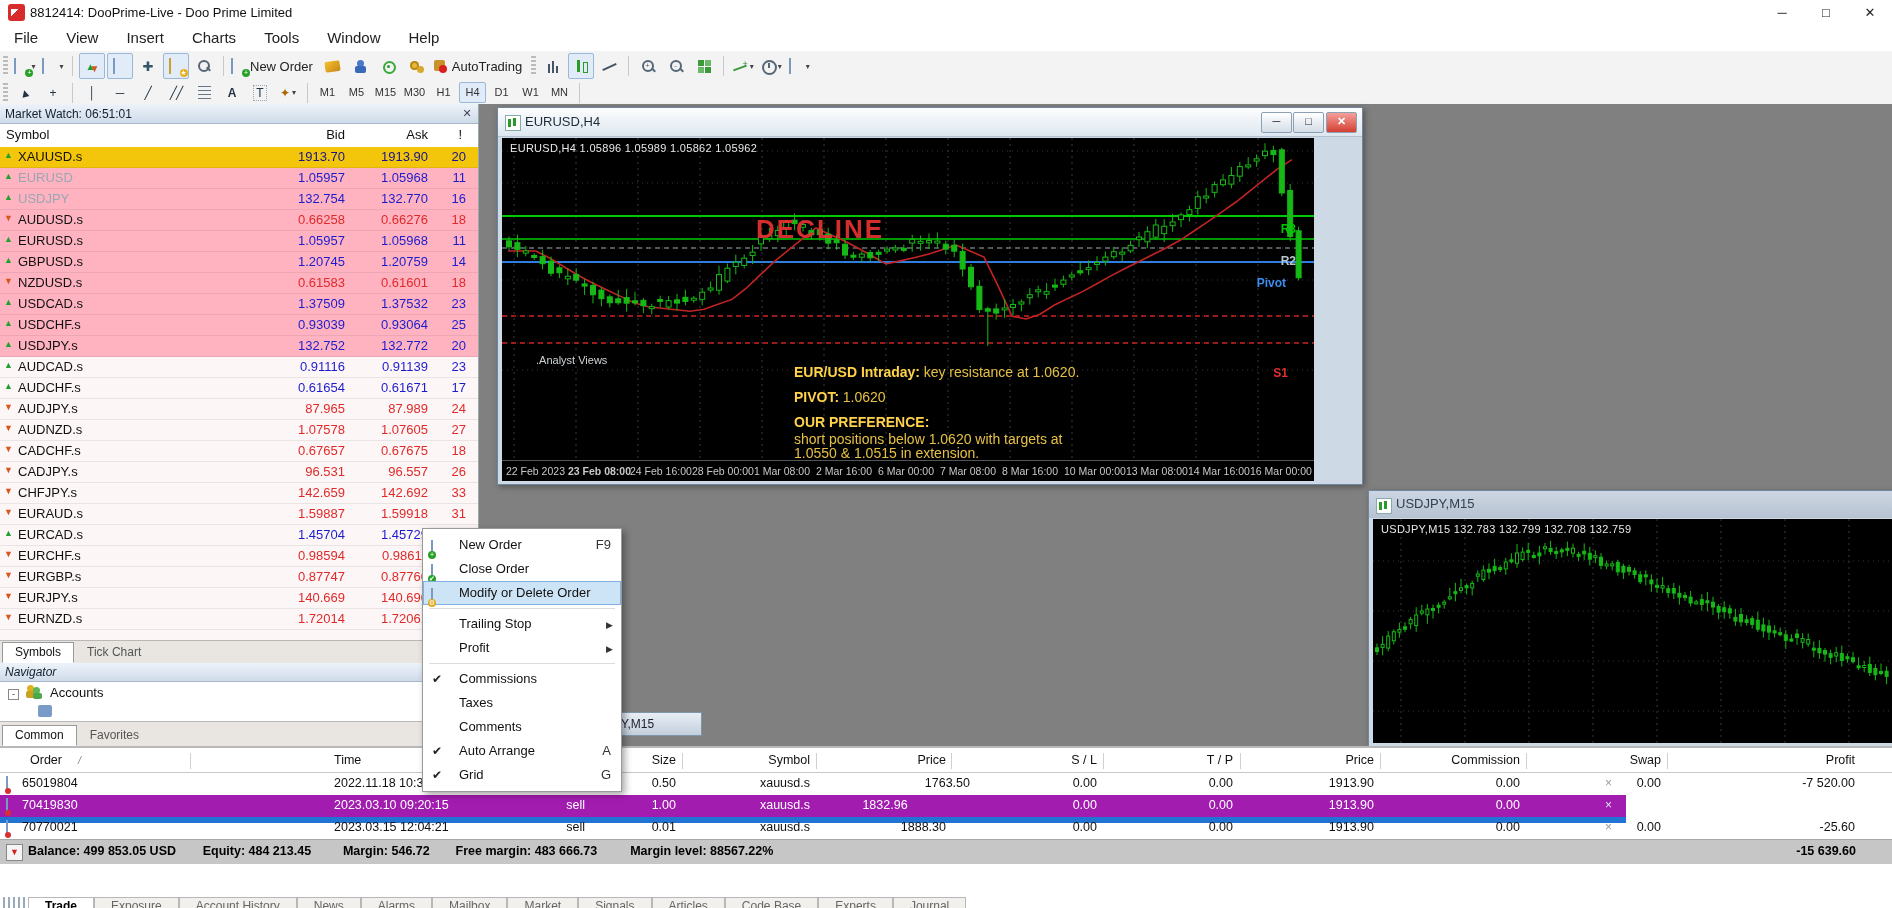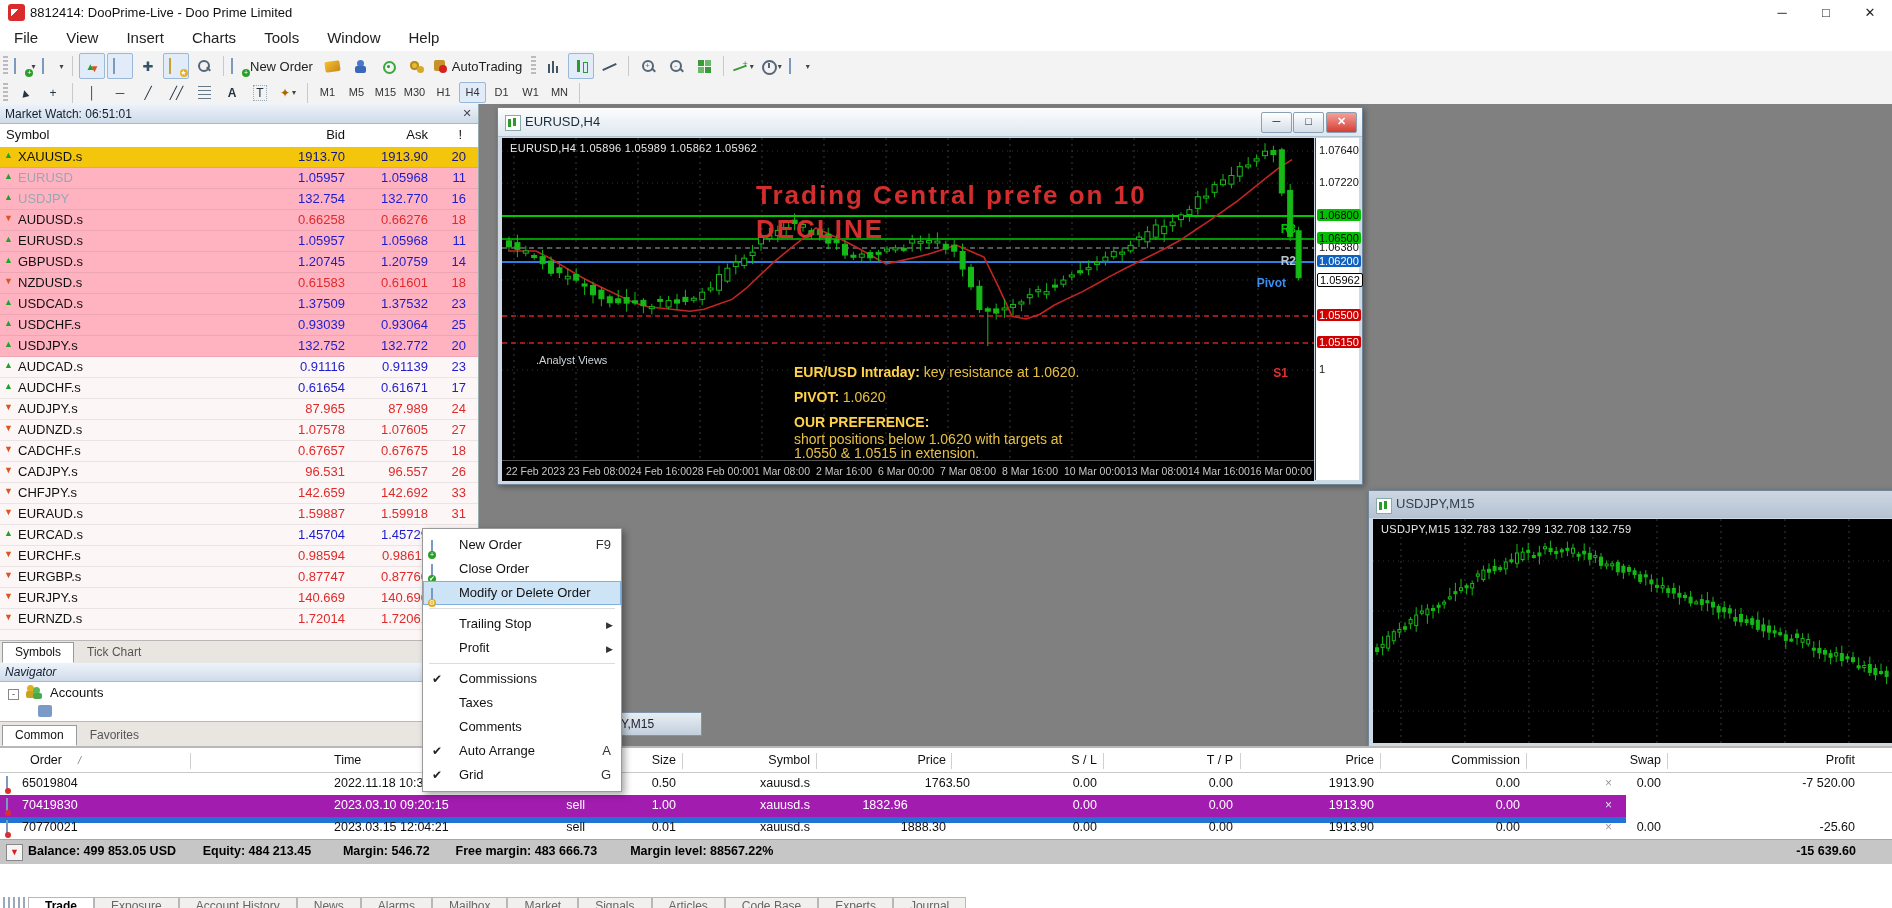--- a/index.html
+++ b/index.html
@@ -750,48 +750,35 @@
           <line x1="771.4000000000012" y1="7.6912113612271185" x2="771.4000000000012" y2="24.33415127720744" stroke="#16b916" stroke-width="1"></line>
           <rect x="768.9000000000012" y="12.565778840362412" width="5" height="3.9619175643853737" fill="#16b916" stroke="#16b916" stroke-width="1"></rect>
           <line x1="779.8000000000013" y1="9.779701220407134" x2="779.8000000000013" y2="58.22140295207694" stroke="#16b916" stroke-width="1"></line>
           <rect x="777.3000000000013" y="11.815453373569454" width="5" height="43.175039691759366" fill="#16b916" stroke="#16b916" stroke-width="1"></rect>
           <line x1="788.2000000000014" y1="46.01243108414613" x2="788.2000000000014" y2="103.21787950402816" stroke="#16b916" stroke-width="1"></line>
           <rect x="785.7000000000014" y="52.441811874141905" width="5" height="46.12608582300936" fill="#16b916" stroke="#16b916" stroke-width="1"></rect>
           <line x1="796.6000000000015" y1="88.71897484970853" x2="796.6000000000015" y2="142.48435522355874" stroke="#16b916" stroke-width="1"></line>
           <rect x="794.1000000000015" y="92.77436947979461" width="5" height="46.97642855158014" fill="#16b916" stroke="#16b916" stroke-width="1"></rect>
         </svg>
       <div class="ohlc">EURUSD,H4 1.05896 1.05989 1.05862 1.05962</div>
-      <div class="wm1" style="left:254px;top:42px;">Trading Central prefe on 10</div>
       <div class="wm1" style="left:254px;top:76px;">DECLINE</div>
       <div class="an" style="left:34px;top:216px;color:#cfd4d8;font-size:11px;">.Analyst Views</div>
       <div class="an" style="left:292px;top:226px;"><span class="an-b">EUR/USD Intraday:</span> <span class="an-n">key resistance at 1.0620.</span></div>
       <div class="an" style="left:292px;top:251px;"><span class="an-b">PIVOT:</span> <span class="an-n">1.0620</span></div>
       <div class="an an-b" style="left:292px;top:276px;">OUR PREFERENCE:</div>
       <div class="an an-n" style="left:292px;top:293px;">short positions below 1.0620 with targets at</div>
       <div class="an an-n" style="left:292px;top:307px;">1.0550 &amp; 1.0515 in extension.</div>
       <div class="lvl-lab" style="right:18px;top:84px;color:#00c800;">R3</div>
       <div class="lvl-lab" style="right:18px;top:116px;color:#b8c4cc;">R2</div>
       <div class="lvl-lab" style="right:28px;top:138px;color:#3b8df0;">Pivot</div>
       <div class="lvl-lab" style="right:26px;top:228px;color:#e03030;margin-left:15px;">S1</div>
     </div>
-    <div class="pscale" id="scale-eur" style="left:817px;top:30px;width:43px;height:342px;">
-        <div class="ps-lab" style="top: 6px;">1.07640</div>
-        <div class="ps-lab" style="top: 38px;">1.07220</div>
-        <div class="ps-badge" style="top: 71px; background: rgb(0, 192, 0); color: rgb(0, 0, 0); border: none;">1.06800</div>
-        <div class="ps-badge" style="top: 94px; background: rgb(0, 192, 0); color: rgb(0, 0, 0); border: none;">1.06500</div>
-        <div class="ps-lab" style="top: 103px;">1.06380</div>
-        <div class="ps-badge" style="top: 117px; background: rgb(16, 96, 192); color: rgb(255, 255, 255); border: none;">1.06200</div>
-        <div class="ps-badge" style="top: 135px; background: rgb(255, 255, 255); color: rgb(0, 0, 0); border: 1px solid rgb(0, 0, 0);">1.05962</div>
-        <div class="ps-badge" style="top: 171px; background: rgb(208, 0, 0); color: rgb(255, 255, 255); border: none;">1.05500</div>
-        <div class="ps-badge" style="top: 198px; background: rgb(208, 0, 0); color: rgb(255, 255, 255); border: none;">1.05150</div>
-        <div class="ps-lab" style="top: 225px;">1</div>
-      </div>
     <div class="timeline" id="tl-eur" style="left:4px;top:352px;width:812px;height:20px;">
         <div class="tl-lab" style="left: 4px;">22 Feb 2023</div>
-        <div class="tl-lab" style="left: 66px;">23 Feb 08:00</div>
+        <div class="tl-lab" style="left: 66px; font-weight: bold;">23 Feb 08:00</div>
         <div class="tl-lab" style="left: 128px;">24 Feb 16:00</div>
         <div class="tl-lab" style="left: 190px;">28 Feb 00:00</div>
         <div class="tl-lab" style="left: 252px;">1 Mar 08:00</div>
         <div class="tl-lab" style="left: 314px;">2 Mar 16:00</div>
         <div class="tl-lab" style="left: 376px;">6 Mar 00:00</div>
         <div class="tl-lab" style="left: 438px;">7 Mar 08:00</div>
         <div class="tl-lab" style="left: 500px;">8 Mar 16:00</div>
         <div class="tl-lab" style="left: 562px;">10 Mar 00:00</div>
         <div class="tl-lab" style="left: 624px;">13 Mar 08:00</div>
         <div class="tl-lab" style="left: 686px;">14 Mar 16:00</div>

